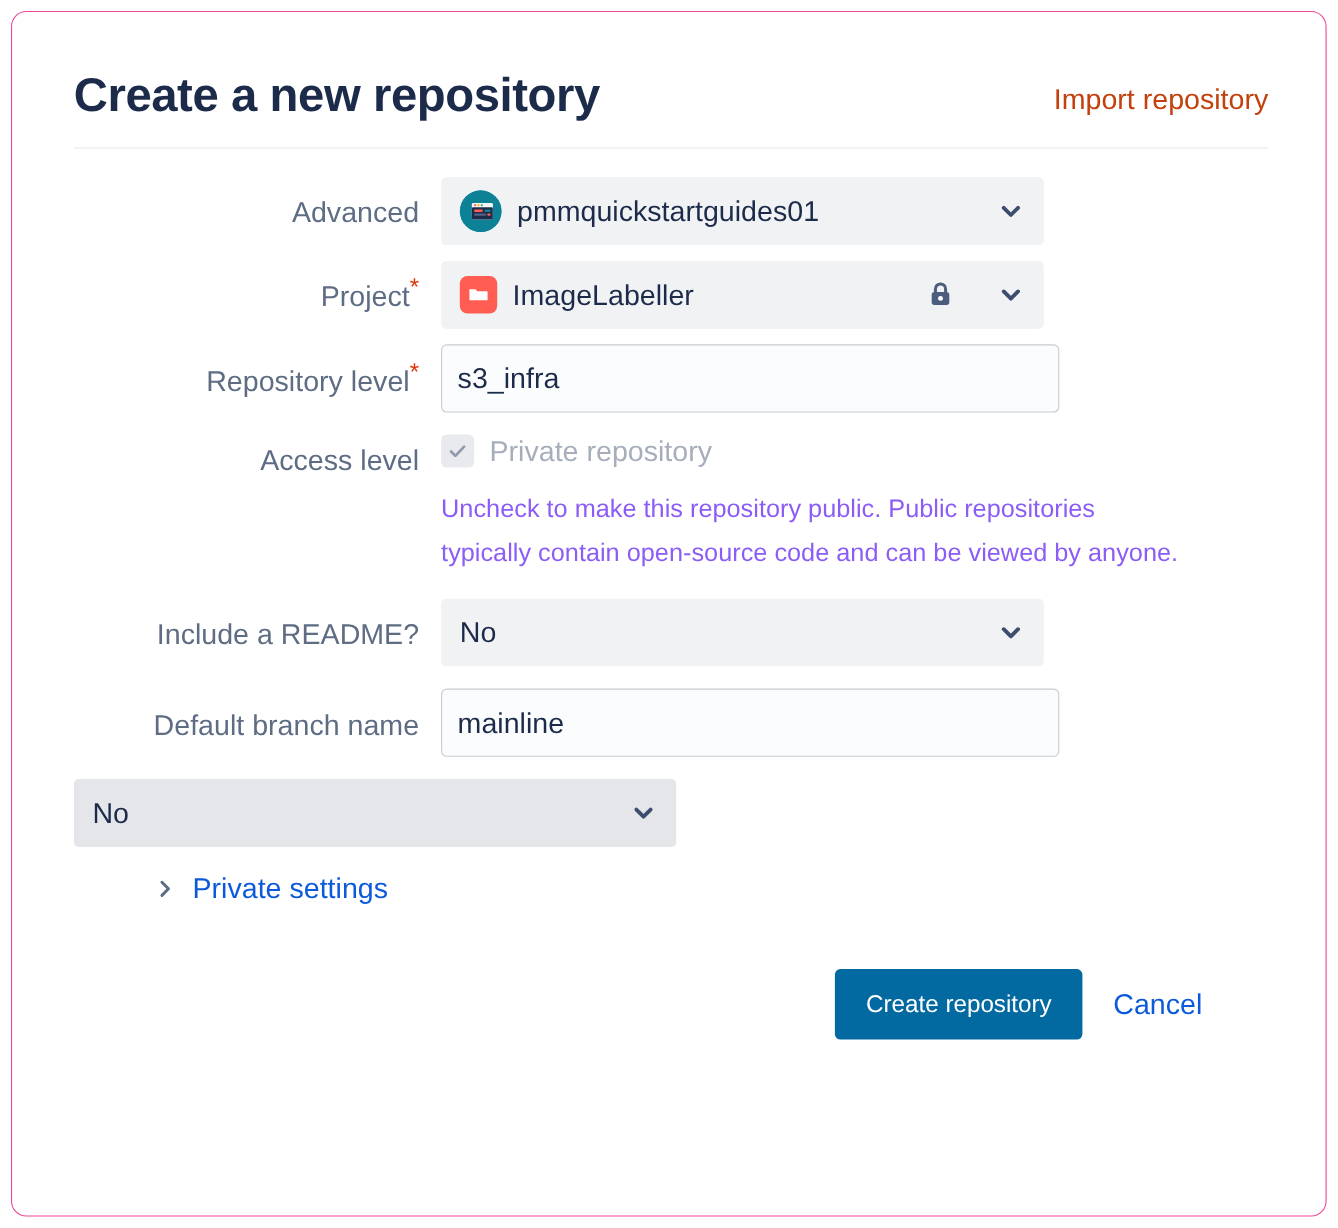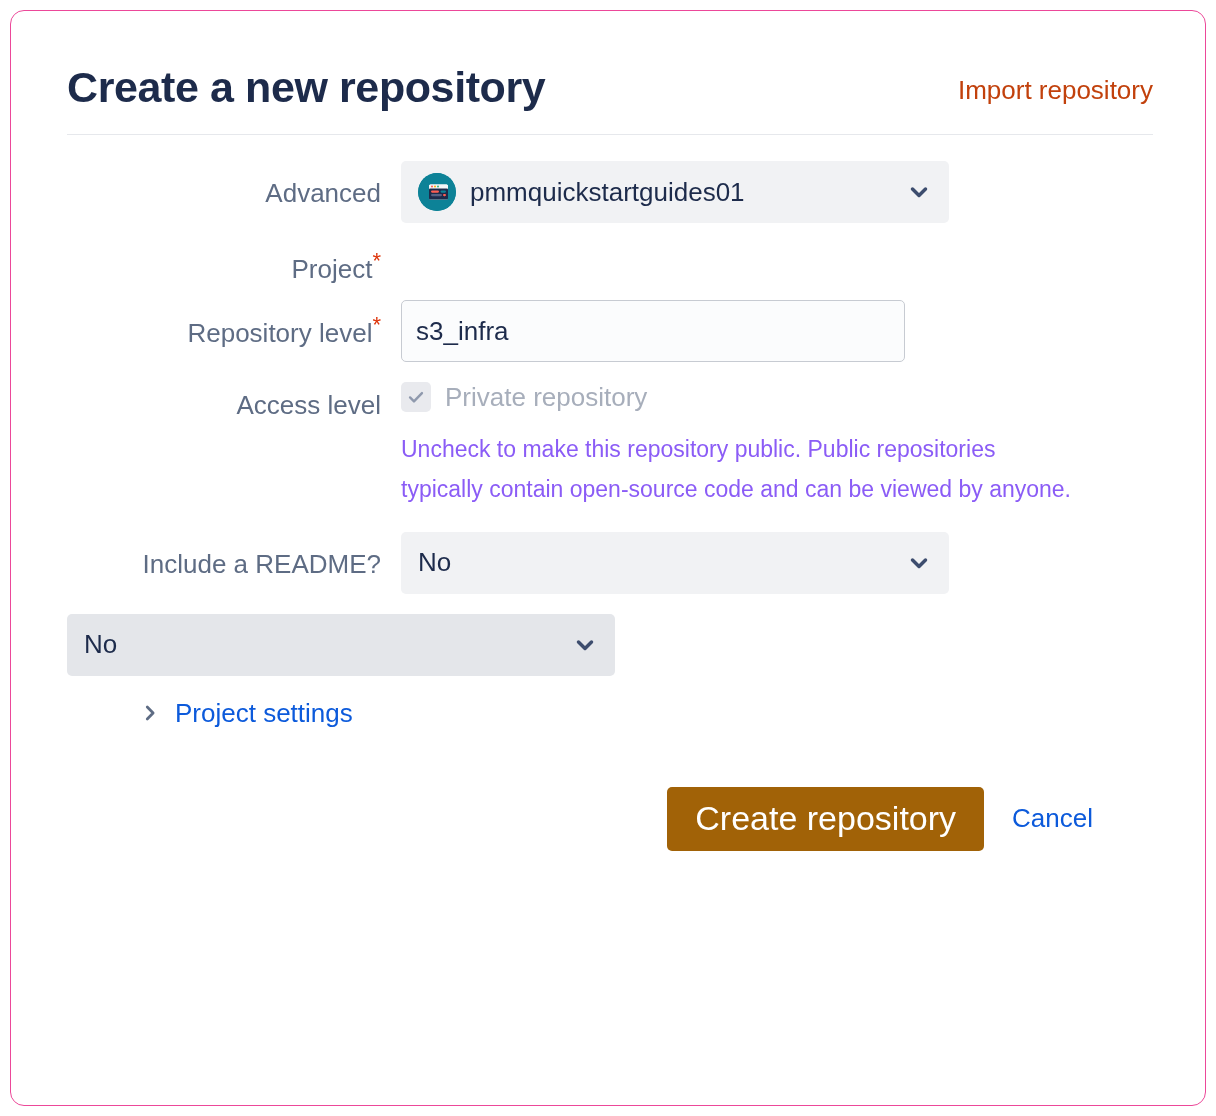--- a/index.html
+++ b/index.html
@@ -99,21 +99,21 @@
     flex: 0 0 auto;
     margin-left: 10px;
     display: flex;
     align-items: center;
   }
   .lock-slot { flex: 0 0 auto; margin-right: 26px; display:flex; align-items:center;}
 
   
   .text-input {
     height: 62px;
-    width: 504px;
+    width: 562px;
     background: #fbfcfd;
     border: 1px solid #c7cbd2;
     border-radius: 5px;
     display: flex;
     align-items: center;
     padding: 0 14px;
     font-size: 26px;
     color: #1d2b4b;
     cursor: text;
   }
@@ -178,25 +178,25 @@
 
   
   .footer {
     display: flex;
     justify-content: flex-end;
     align-items: center;
     margin-top: 58px;
     padding-right: 44px;
   }
   .btn-primary {
-    background: #a16207;
+    background: #0369a1;
     color: #ffffff;
     border: none;
     border-radius: 5px;
-    font-size: 34px;
+    font-size: 22px;
     font-family: "Liberation Sans", sans-serif;
     padding: 0 28px;
     height: 64px;
     cursor: pointer;
   }
   .btn-link {
     background: transparent;
     border: none;
     color: #0c5adb;
     font-size: 26px;
@@ -247,20 +247,42 @@
                 </svg>
             </span>
           </div>
         </div>
       </div>
 
       <div class="row">
         <div class="label-col pad-sel">
           <span>Project</span><span class="req">*</span>
         </div>
+        <div class="field-col">
+          <div class="select">
+            <span class="proj-icon">
+              <svg width="22" height="22" viewBox="0 0 24 24" aria-hidden="true">
+                <path d="M3 6.5h6.2l1.6 2H21v9H3z" fill="#ffffff"></path>
+              </svg>
+            </span>
+            <span class="value">ImageLabeller</span>
+            <span class="lock-slot">
+              <svg width="30" height="30" viewBox="0 0 24 24" aria-hidden="true">
+                <path d="M8.3 10V7.8a3.7 3.7 0 017.4 0V10" fill="none" stroke="#4c5d7d" stroke-width="2.2" stroke-linecap="round"></path>
+                <rect x="5.6" y="10" width="12.8" height="9.4" rx="2" fill="#4c5d7d"></rect>
+                <circle cx="12" cy="14.6" r="1.8" fill="#ffffff"></circle>
+              </svg>
+            </span>
+            <span class="chev">
+              <svg width="26" height="26" viewBox="0 0 24 24">
+                  <path d="M6 9.2l6 6 6-6" fill="none" stroke="#3d4d6e" stroke-width="3.2" stroke-linecap="round" stroke-linejoin="round"></path>
+                </svg>
+            </span>
+          </div>
+        </div>
       </div>
 
       <div class="row">
         <div class="label-col pad-inp">
           <span>Repository level</span><span class="req">*</span>
         </div>
         <div class="field-col">
           <div class="text-input">
             <span class="val">s3_infra</span>
           </div>
@@ -289,41 +311,49 @@
             <span class="value">No</span>
             <span class="chev">
               <svg width="26" height="26" viewBox="0 0 24 24">
                   <path d="M6 9.2l6 6 6-6" fill="none" stroke="#3d4d6e" stroke-width="3.2" stroke-linecap="round" stroke-linejoin="round"></path>
                 </svg>
             </span>
           </div>
         </div>
       </div>
 
+      <div class="row" style="margin-top:20px;">
+        <div class="label-col pad-inp">Default branch name</div>
+        <div class="field-col">
+          <div class="text-input">
+            <span class="val">mainline</span>
+          </div>
+        </div>
+      </div>
 
       <div class="row" style="margin-top:20px;">
         <div class="field-col">
           <div class="select darker">
             <span class="value">No</span>
             <span class="chev">
               <svg width="26" height="26" viewBox="0 0 24 24">
                   <path d="M6 9.2l6 6 6-6" fill="none" stroke="#3d4d6e" stroke-width="3.2" stroke-linecap="round" stroke-linejoin="round"></path>
                 </svg>
             </span>
           </div>
         </div>
       </div>
 
       <div class="advanced">
         <span class="chev-right">
           <svg width="22" height="22" viewBox="0 0 24 24">
               <path d="M9 5.5l6.4 6.5L9 18.5" fill="none" stroke="#5e6c84" stroke-width="3" stroke-linecap="round" stroke-linejoin="round"></path>
             </svg>
         </span>
-        <span class="adv-text">Project settings</span>
+        <span class="adv-text">Private settings</span>
       </div>
 
       <div class="footer">
         <button class="btn-primary">Create repository</button>
         <button class="btn-link">Cancel</button>
       </div>
 
     </div>
   </div>
 </div>

